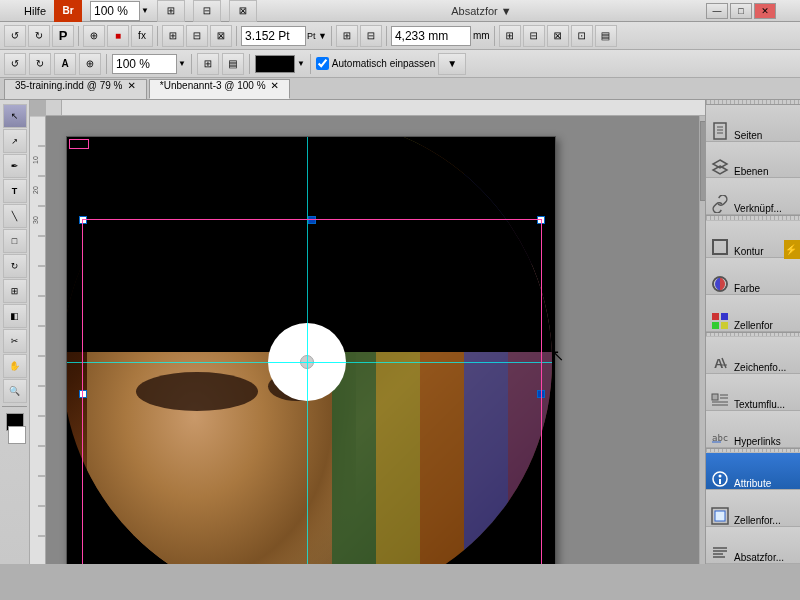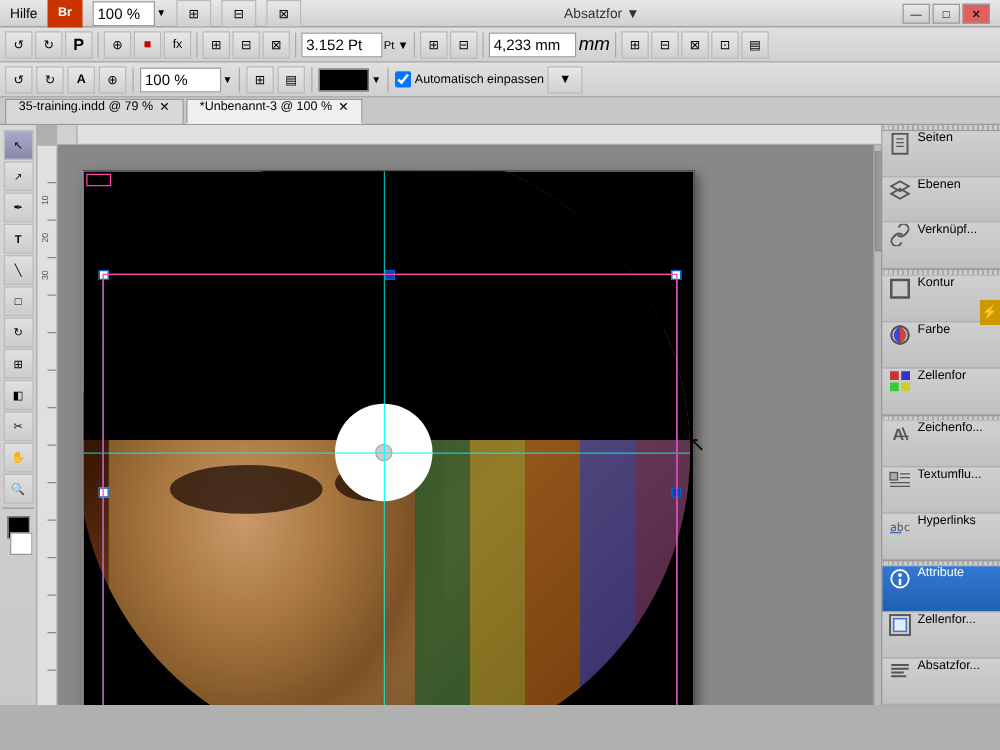--- a/index.html
+++ b/index.html
@@ -5,21 +5,21 @@
     * { margin: 0; padding: 0; box-sizing: border-box; }
     body { width: 800px; height: 600px; overflow: hidden; font-family: Arial, sans-serif; font-size: 11px; background: #b0b0b0; }
 
     
     .title-bar {
       height: 22px;
       background: linear-gradient(to bottom, #e8e8e8, #d0d0d0);
       display: flex;
       align-items: center;
       justify-content: space-between;
-      padding: 0 8px;
+      padding: 0 24px;
       border-bottom: 1px solid #999;
     }
     .title-bar-left { display: flex; align-items: center; gap: 8px; font-size: 11px; }
     .title-bar-center { font-size: 11px; color: #333; }
     .title-bar-right { display: flex; gap: 2px; }
     .title-btn {
       width: 22px; height: 16px;
       background: linear-gradient(to bottom, #e8e8e8, #ccc);
       border: 1px solid #999;
       display: flex; align-items: center; justify-content: center;
@@ -170,21 +170,21 @@
       width: 95px;
       background: linear-gradient(to bottom, #c8c8c8, #b8b8b8);
       border-left: 1px solid #999;
       display: flex;
       flex-direction: column;
     }
     .panel-item {
       height: 40px;
       border-bottom: 1px solid #aaa;
       display: flex;
-      align-items: flex-start;
+      align-items: flex-end;
       padding: 0 4px;
       gap: 4px;
       cursor: pointer;
       font-size: 10px;
       background: linear-gradient(to bottom, #d0d0d0, #c0c0c0);
     }
     .panel-item.active { background: linear-gradient(to bottom, #3478d4, #2060b0); color: white; }
     .panel-separator {
       height: 6px;
       background: #aaa;
@@ -239,22 +239,22 @@
   <div class="tb-btn">⊠</div>
   <div class="tb-separator"></div>
   <div style="display:flex;align-items:center;gap:1px;">
     <input class="tb-input" style="width: 65px;" value="3.152 Pt">
     <span style="font-size:9px;">Pt ▼</span>
   </div>
   <div class="tb-separator"></div>
   <div class="tb-btn">⊞</div>
   <div class="tb-btn">⊟</div>
   <div class="tb-separator"></div>
-  <input class="tb-input" style="width: 70px;" value="4,233 mm">
-  <span style="font-size:15px;font-style:italic;">mm</span>
+  <input class="tb-input" style="width: 80px;" value="4,233 mm">
+  <span style="font-size:10px;">mm</span>
   <div class="tb-separator"></div>
   <div class="tb-btn">⊞</div>
   <div class="tb-btn">⊟</div>
   <div class="tb-btn">⊠</div>
   <div class="tb-btn">⊡</div>
   <div class="tb-btn">▤</div>
 </div>
 
 <div class="toolbar2">
   <div class="tb-btn">↺</div>

